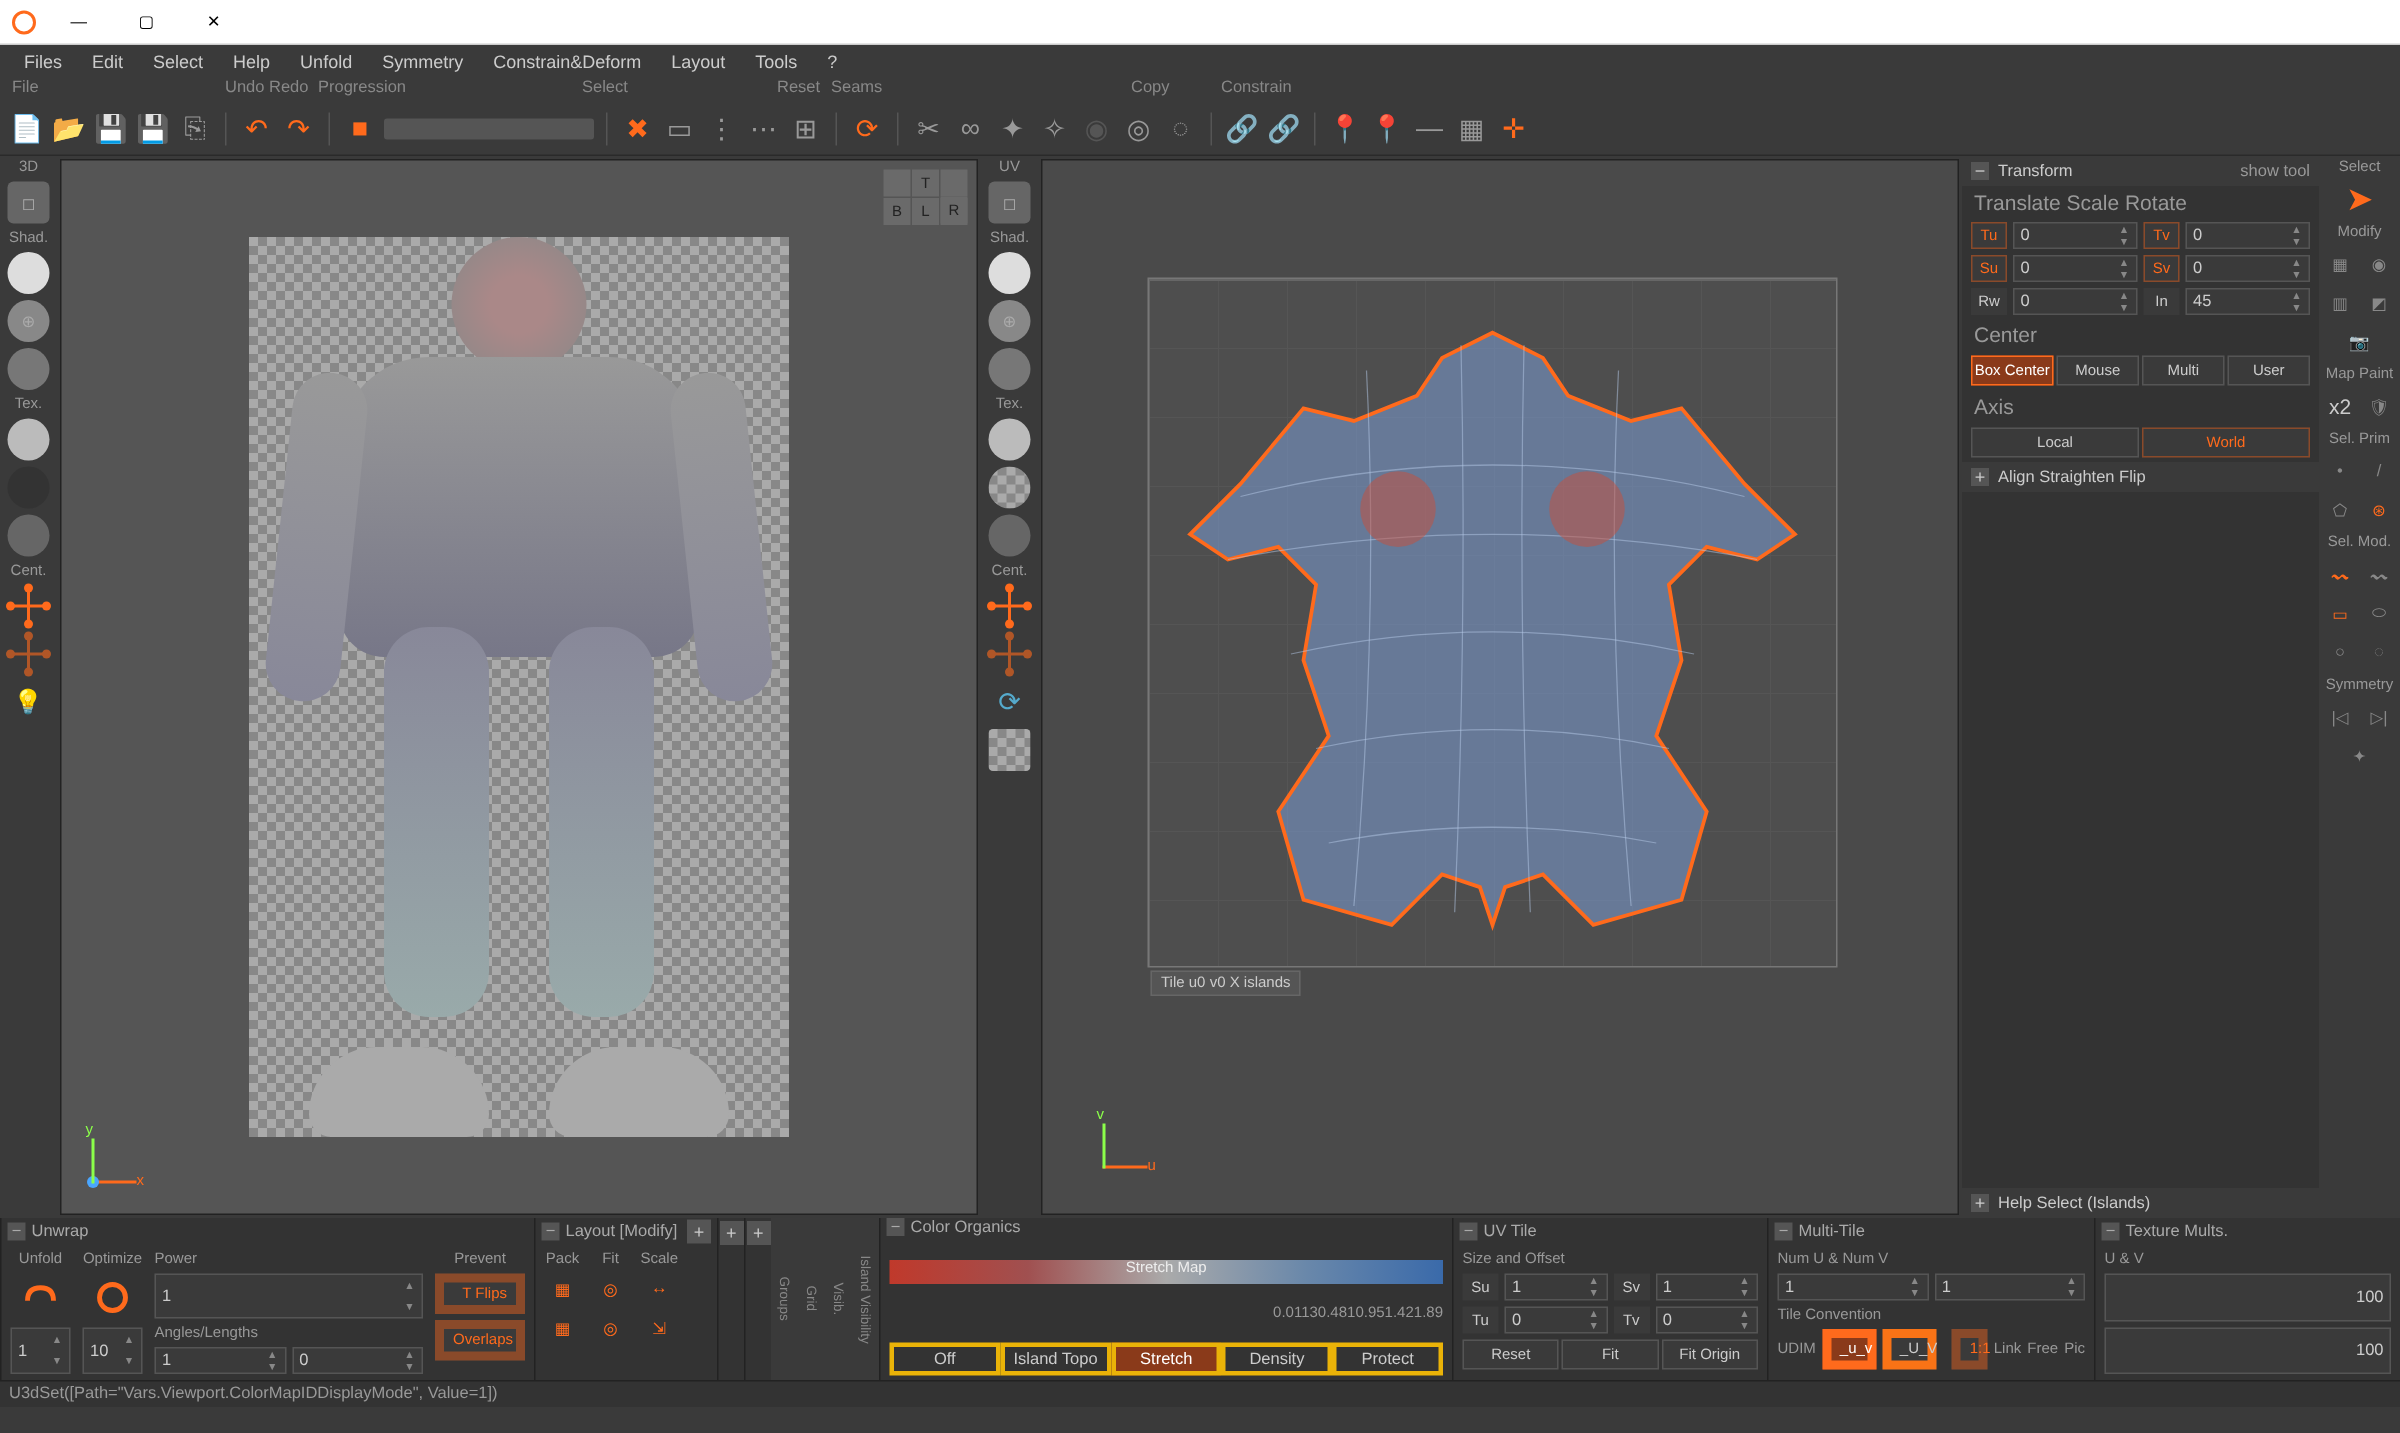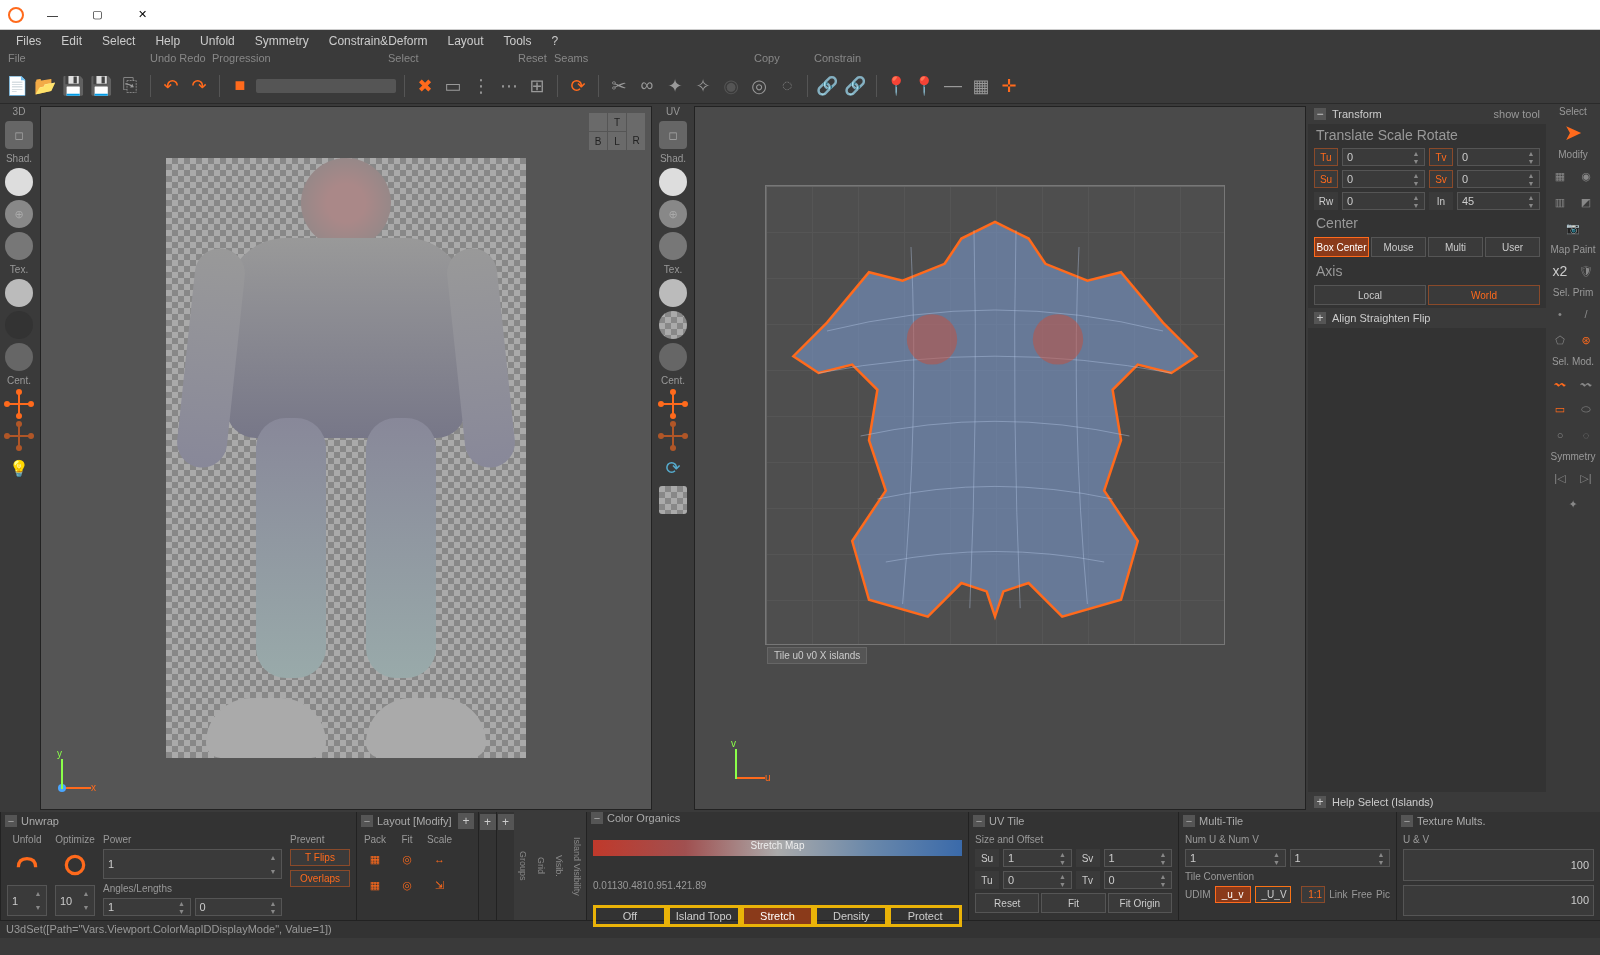--- a/index.html
+++ b/index.html
@@ -95,28 +95,28 @@
 .rticon{width:24px;height:24px;display:flex;align-items:center;justify-content:center;color:#888;}
 .rticon.orange{color:#ff6a1c;}
 .rtgrid{display:flex;flex-wrap:wrap;width:52px;gap:2px;justify-content:center;}
 
 
 .bottom{display:flex;height:108px;background:#333;}
 .bpanel{border-left:1px solid #222;display:flex;flex-direction:column;}
 .bpanel .hdr{height:18px;display:flex;align-items:center;padding:0 4px;}
 .bpanel .hdr .minus{width:12px;height:12px;background:#555;margin-right:4px;display:flex;align-items:center;justify-content:center;}
 .bpanel .body{flex:1;padding:4px 6px;display:flex;flex-direction:column;gap:4px;}
-.smallbtn{padding:2px 6px;background:#3a3a3a;border:1px solid #f97316;font-size:10px;color:#ccc;text-align:center;}
+.smallbtn{padding:2px 6px;background:#3a3a3a;border:6px solid #f97316;font-size:10px;color:#ccc;text-align:right;}
 .smallbtn.orange{color:#ff6a1c;border-color:#8a4a2a;}
 .smallbtn.orangefill{background:#8a3a1a;color:#fff;border-color:#ff6a1c;}
 .bigicon{width:32px;height:32px;display:flex;align-items:center;justify-content:center;}
 .bigicon svg{width:26px;height:26px;}
 .stretchbar{height:16px;background:linear-gradient(90deg,#c0392b 0%,#a05050 25%,#aaa 50%,#6a88aa 75%,#3a6aaa 100%);position:relative;}
 .stretchbar .lbl{position:absolute;left:50%;top:0;transform:translateX(-50%);font-size:10px;color:#eee;}
-.ticksrow{display:flex;justify-content:flex-start;font-size:10px;color:#999;margin-top:20px;}
+.ticksrow{display:flex;justify-content:flex-end;font-size:10px;color:#999;margin-top:10px;}
 .segrow{display:flex;gap:0;}
 .segrow .seg{flex:1;height:22px;display:flex;align-items:center;justify-content:center;font-size:11px;color:#ccc;border:3px solid #eab308;}
 .segrow .seg.active{background:#8a3a1a;color:#fff;}
 .tinylabel{font-size:10px;color:#999;}
 .plusbtn{width:16px;height:16px;background:#555;display:flex;align-items:center;justify-content:center;color:#ccc;font-size:12px;}
 
 
 .vside{width:18px;background:#3a3a3a;display:flex;align-items:center;justify-content:center;}
 .vside span{writing-mode:vertical-rl;font-size:9px;color:#888;white-space:nowrap;}
 
@@ -508,21 +508,21 @@
           <div class="spin" style="width:48px">
               <span>0</span>
               <div class="arrows">
                 <span>▲</span>
                 <span>▼</span>
               </div>
             </div>
         </div>
       </div>
       <div style="display:flex;flex-direction:column;gap:4px;width:60px">
-        <span class="tinylabel" style="text-align:left">Prevent</span>
+        <span class="tinylabel" style="text-align:center">Prevent</span>
         <div class="smallbtn orange">T Flips</div>
         <div class="smallbtn orange">Overlaps</div>
       </div>
     </div>
   </div>
 
   <div class="bpanel" style="width:122px">
     <div class="hdr">
         <div class="minus">−</div>
         <span>Layout [Modify]</span>

